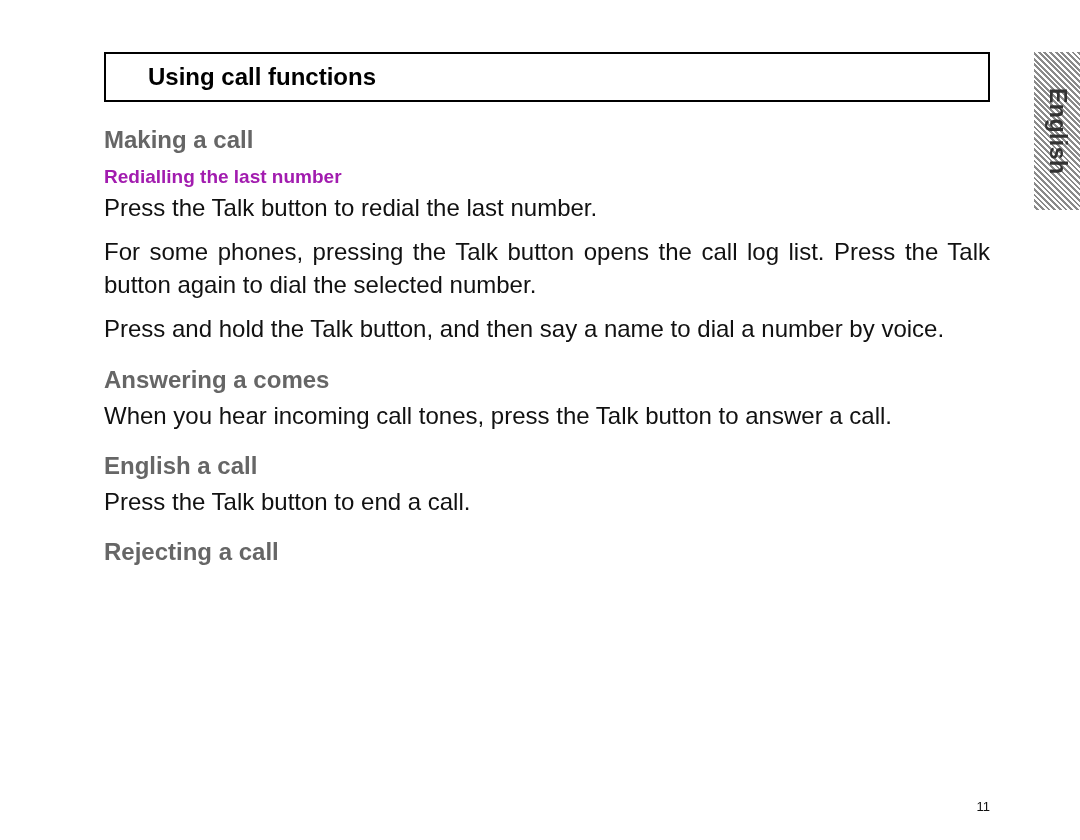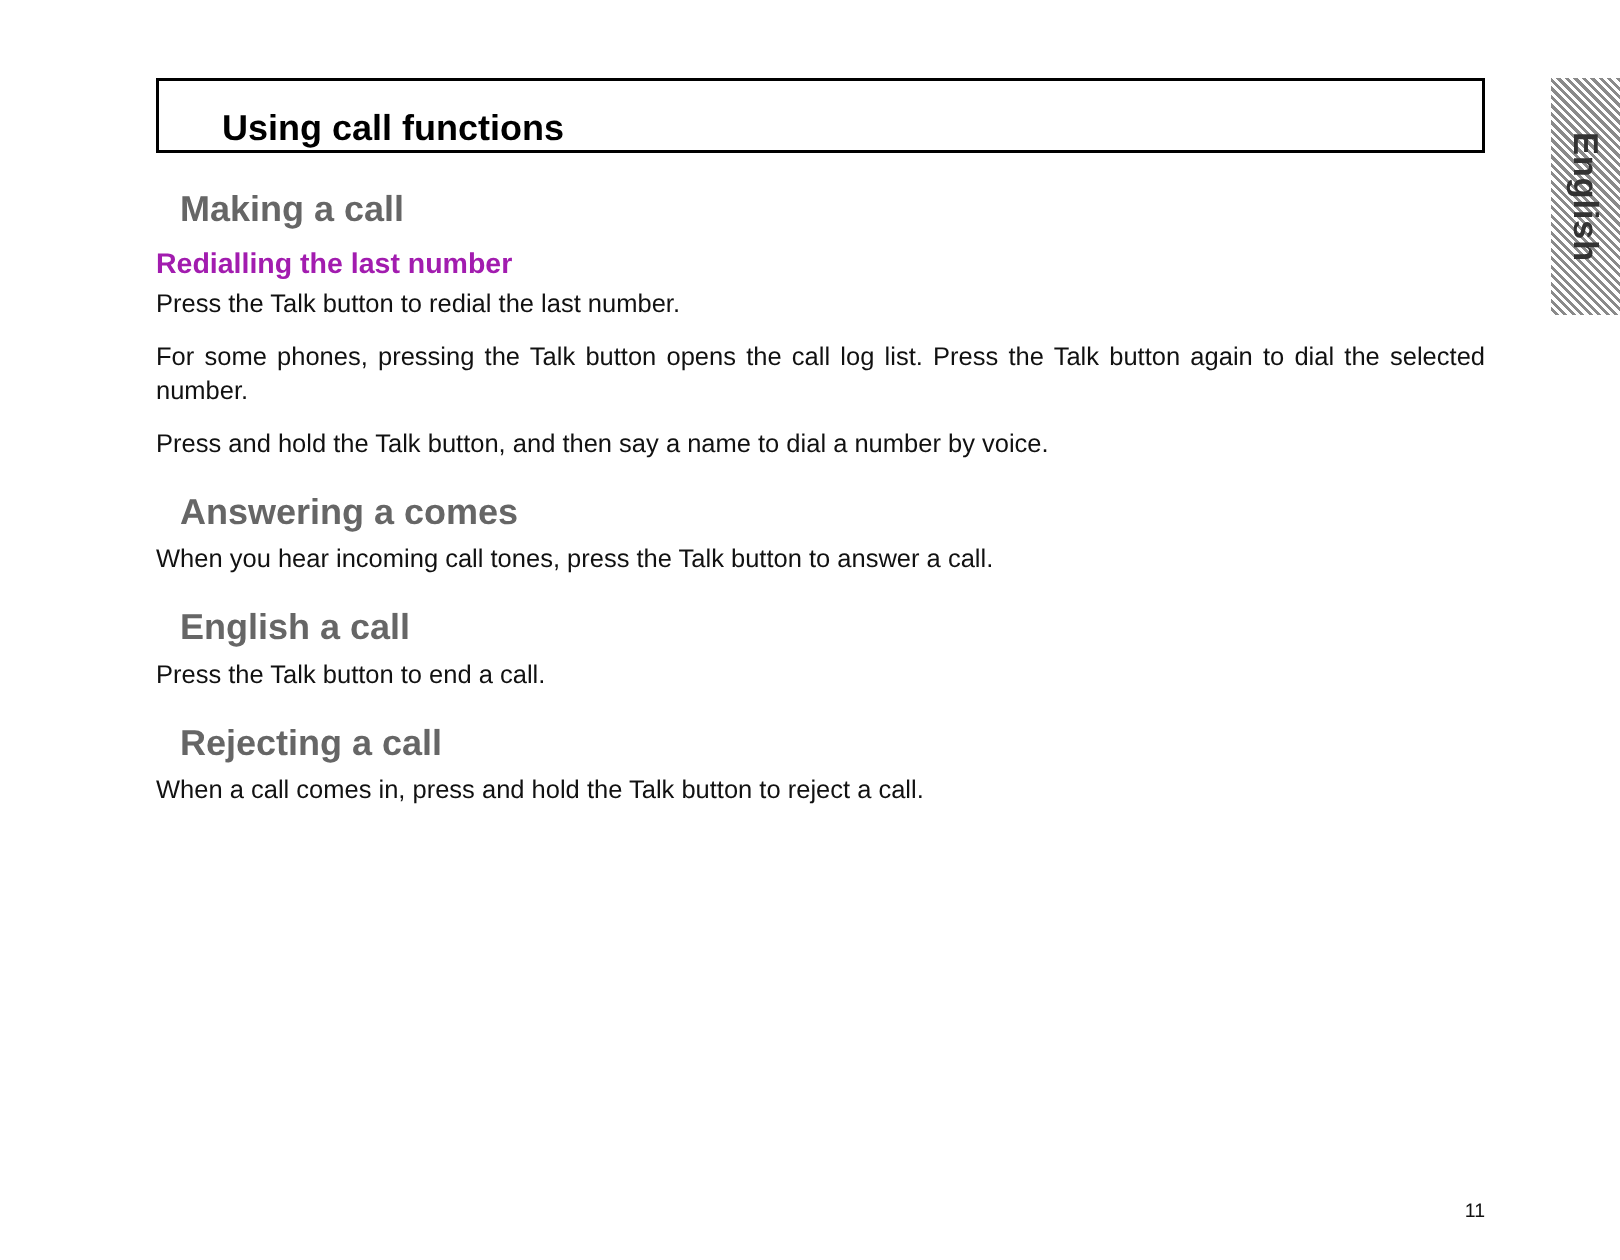--- a/index.html
+++ b/index.html
@@ -15,21 +15,21 @@
   .page {
     padding: 52px 90px 40px 104px;
     box-sizing: border-box;
     width: 100%;
     height: 100%;
     position: relative;
   }
   .title-bar {
     border: 2px solid #000;
     display: flex;
-    align-items: flex-end;
+    align-items: center;
     margin-bottom: 24px;
     height: 46px;
   }
   .title-tab {
     width: 28px;
     background: #808080;
     flex-shrink: 0;
   }
   .title-text {
     display: flex;
@@ -60,30 +60,30 @@
     writing-mode: vertical-rl;
     font-weight: bold;
     font-size: 23px;
     color: #333;
     letter-spacing: 0.5px;
   }
   h2.section {
     color: #666;
     font-size: 24px;
     font-weight: bold;
-    margin: 20px 0 6px 16px;
+    margin: 20px 0 6px 0;
   }
   h3.sub {
     color: #a21caf;
     font-size: 19px;
     font-weight: bold;
     margin: 12px 0 2px 0;
   }
   p.body {
-    font-size: 17px;
+    font-size: 24px;
     line-height: 1.35;
     margin: 4px 0 12px 0;
     color: #111;
   }
   p.body.justify {
     text-align: justify;
   }
   .page-num {
     position: absolute;
     right: 90px;
@@ -113,16 +113,15 @@
 
   <p class="body">Press and hold the Talk button, and then say a name to dial a number by voice.</p>
 
   <h2 class="section">Answering a comes</h2>
   <p class="body">When you hear incoming call tones, press the Talk button to answer a call.</p>
 
   <h2 class="section">English a call</h2>
   <p class="body">Press the Talk button to end a call.</p>
 
   <h2 class="section">Rejecting a call</h2>
-  <p class="body">When a call comes in, press and hold the Talk button to reject a call.</p>
 
   <div class="page-num">11</div>
 </div>
 
 </body></html>

